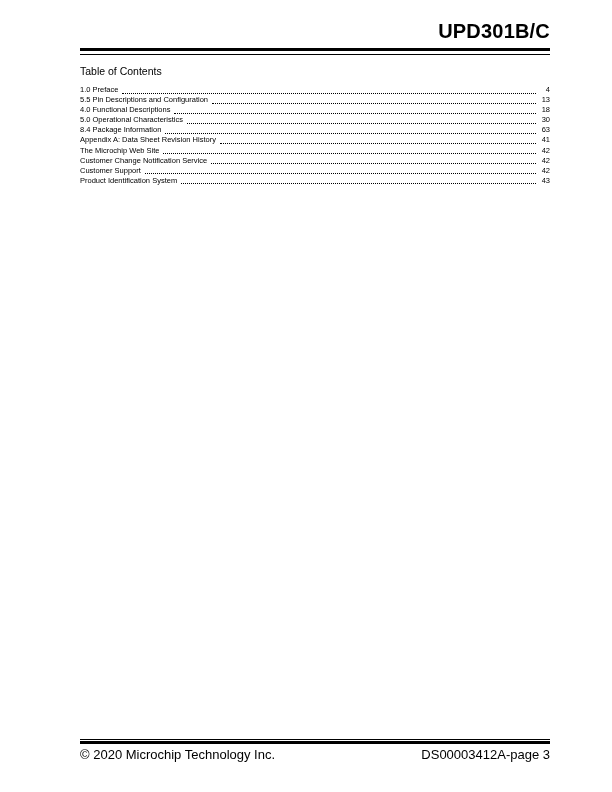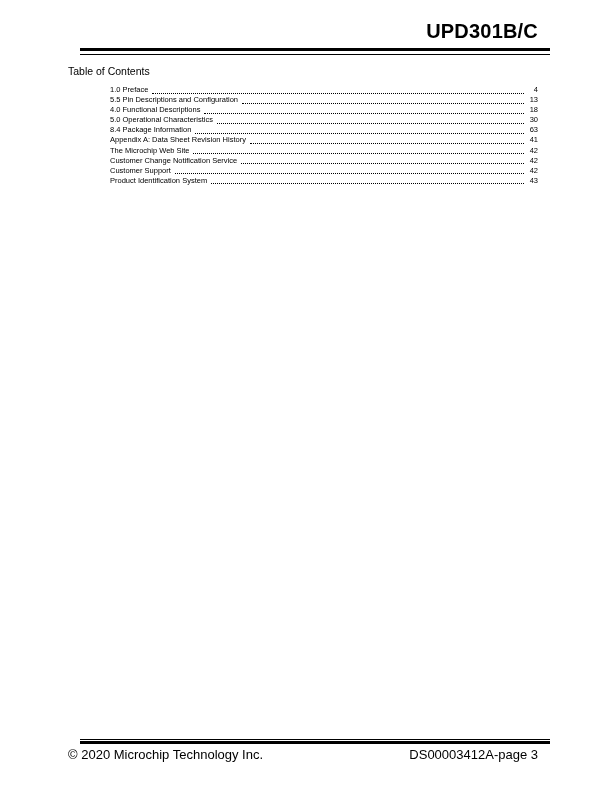--- a/index.html
+++ b/index.html
@@ -11,21 +11,21 @@
     position: relative;
     width: 612px;
     height: 792px;
     background: #ffffff;
     color: #000000;
     font-family: "Liberation Sans", sans-serif;
     overflow: hidden;
   }
   .content-col {
     position: absolute;
-    left: 68px;
+    left: 80px;
     width: 470px;
   }
   
   .doc-title {
     top: 19px;
     text-align: right;
     font-size: 20px;
     font-weight: bold;
     letter-spacing: 0.2px;
     line-height: 24px;
@@ -49,21 +49,20 @@
   .toc-list {
     top: 86px;
     font-size: 7.5px;
     line-height: 10.1px;
   }
   .toc-row {
     display: flex;
     align-items: flex-end;
     height: 10.1px;
     cursor: pointer;
-    margin-left: 42px;
   }
   .toc-label {
     white-space: nowrap;
     flex: 0 0 auto;
     padding-bottom: 1px;
   }
   .toc-leader {
     flex: 1 1 auto;
     border-bottom: 1px dotted #000000;
     margin: 0 3px 2.5px 4px;

